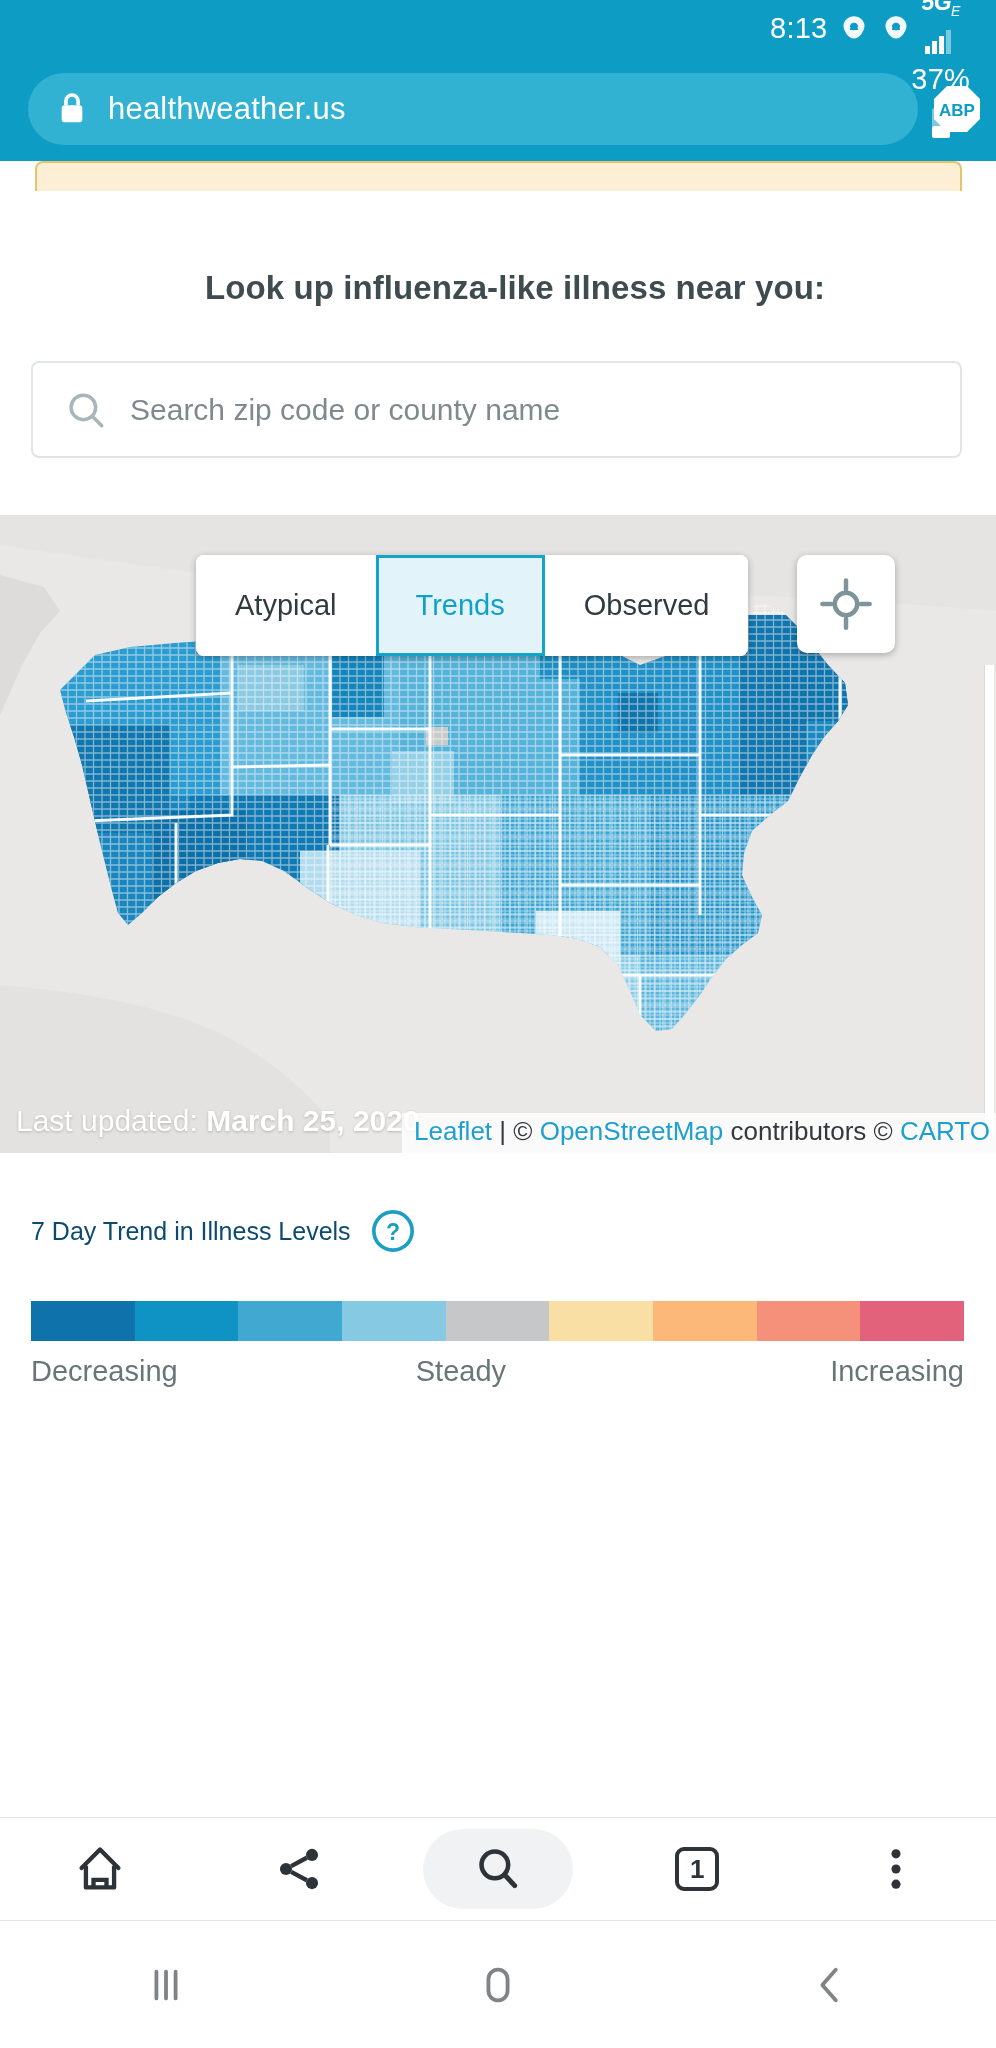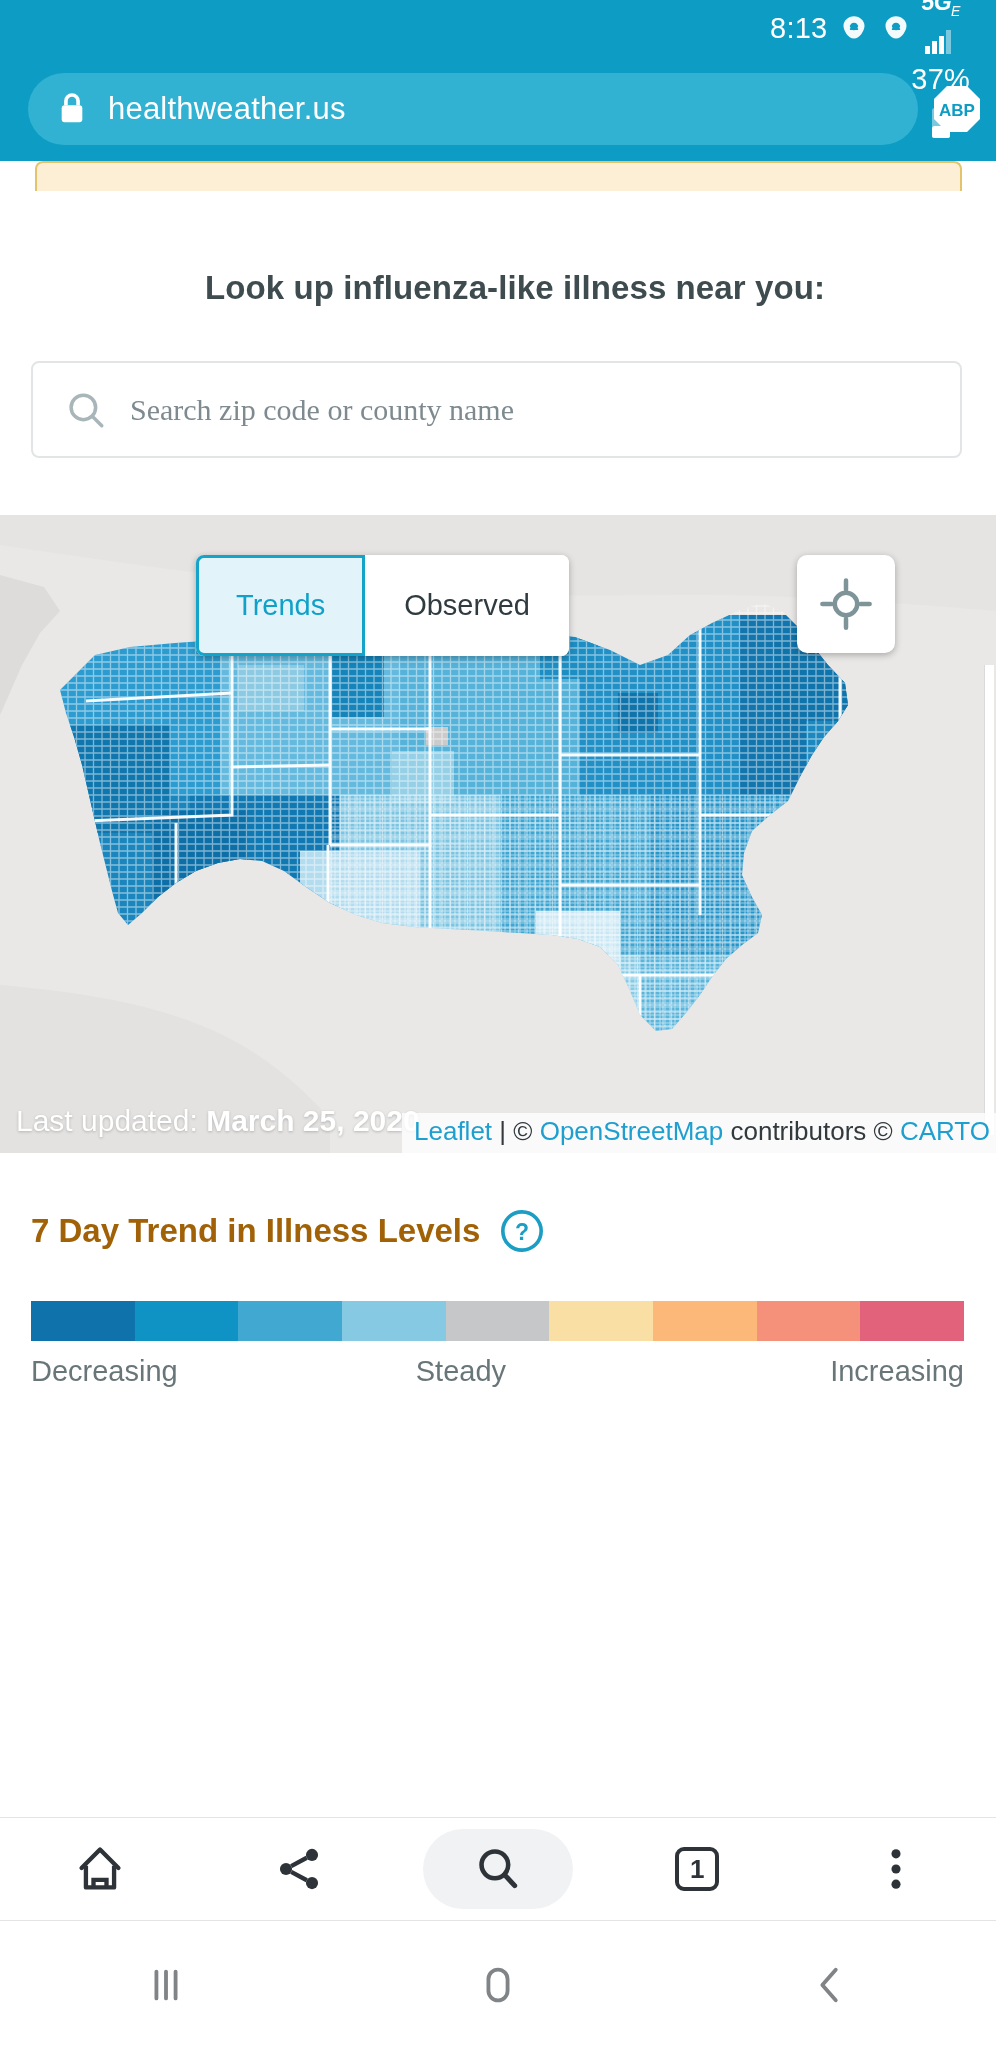--- a/index.html
+++ b/index.html
@@ -52,21 +52,21 @@
     margin:78px 0 0 34px; font-size:33px; font-weight:bold;
     color:#3e4b4f; letter-spacing:.1px;text-align:center;
   }
 
   #search-box{
     margin:54px 34px 0 31px; height:97px;
     border:2px solid #e2e5e6; border-radius:8px;
     display:flex; align-items:center; gap:23px; padding:0 32px;
     background:#ffffff;
   }
-  #search-placeholder{ font-size:30px; color:#7e8a8f;font-family:Liberation Serif, serif; }
+  #search-placeholder{ font-size:30px; color:#7e8a8f; }
 
   
   #map{
     margin-top:57px; height:638px; width:996px;
     position:relative; background:#e9e8e6; overflow:hidden;
   }
   #map-canvas{ position:absolute; inset:0; }
 
   #map-toggle{
     position:absolute; top:40px; left:196px; display:flex;
@@ -107,21 +107,21 @@
     position:absolute; right:0; bottom:0; z-index:8;
     background:rgba(255,255,255,.78);
     font-size:26px; color:#333a3d; padding:3px 6px 6px 12px;
     white-space:nowrap;
   }
   #map-attrib a{ color:#1f9fd0; text-decoration:none; }
 
   
   #legend{ padding:55px 0 0 0; background:#ffffff; }
   #legend-head{ display:flex; align-items:center; gap:19px; margin-left:31px; }
-  #legend-title{ font-size:33px; font-weight:bold; color:#a16207; }
+  #legend-title{ font-size:25px; font-weight:normal; color:#0c4a6e; }
   #help-icon{ width:46px;height:46px;flex:none; }
 
   #legend-bar{
     margin:47px 32px 0 31px; height:40px; display:flex; overflow:hidden;
   }
   #legend-bar div{ flex:1; height:100%; }
 
   #legend-labels{
     margin:14px 32px 0 31px; display:flex; justify-content:space-between;
     font-size:29px; color:#697679;
@@ -314,20 +314,21 @@
           <path d="M700 300 L840 300"></path>
           <path d="M840 110 L840 380"></path>
           <path d="M640 460 L640 540"></path>
           <path d="M480 460 L780 460"></path>
           <path d="M760 380 L880 380"></path>
         </g>
       </g>
     </svg>
 
     <div id="map-toggle">
+      <div class="map-tab">Atypical</div>
       <div class="map-tab active">Trends</div>
       <div class="map-tab">Observed</div>
     </div>
 
     <div id="geolocate-btn">
       <svg width="54" height="54" viewBox="0 0 24 24">
         <circle cx="12" cy="12" r="5" fill="none" stroke="#7e9499" stroke-width="2"></circle>
         <path d="M12 1.5v4M12 18.5v4M1.5 12h4M18.5 12h4" stroke="#7e9499" stroke-width="2" stroke-linecap="round"></path>
       </svg>
     </div>

